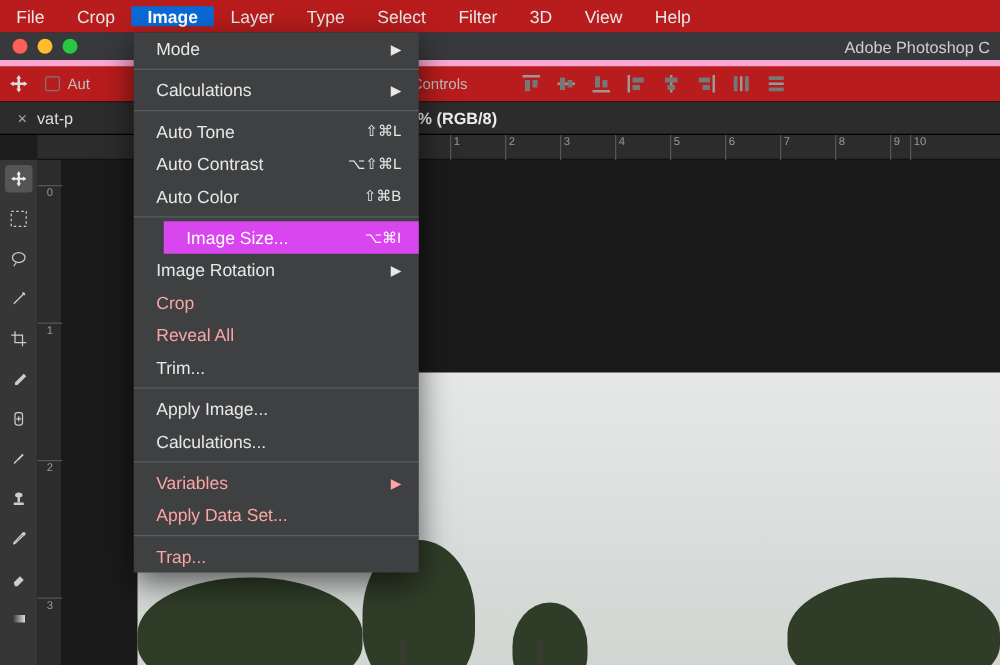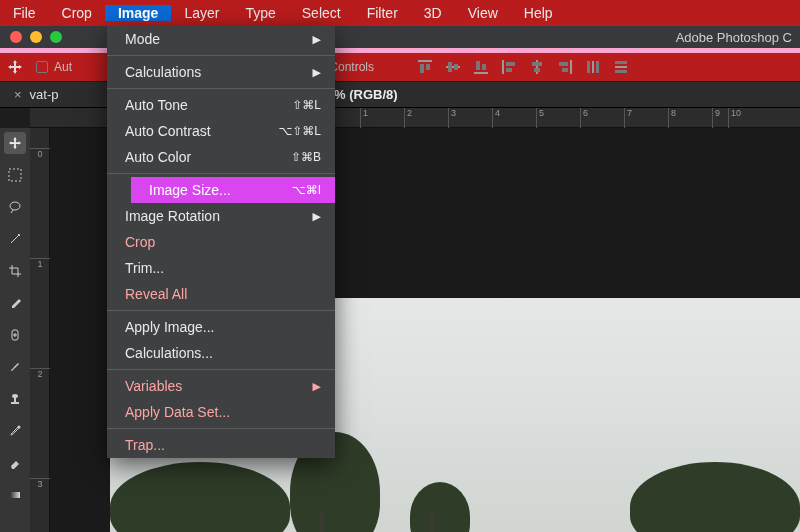--- a/index.html
+++ b/index.html
@@ -306,25 +306,25 @@
       <span>Image Size...</span>
       <span class="shortcut">⌥⌘I</span>
     </div>
     <div class="dd-item">
       <span>Image Rotation</span>
       <span class="dd-arrow">▶</span>
     </div>
     <div class="dd-item disabled">
       <span>Crop</span>
     </div>
+    <div class="dd-item disabled">
+      <span>Reveal All</span>
+    </div>
     <div class="dd-item">
       <span>Trim...</span>
-    </div>
-    <div class="dd-item disabled">
-      <span>Reveal All</span>
     </div>
     <div class="dd-sep"></div>
     <div class="dd-item">
       <span>Apply Image...</span>
     </div>
     <div class="dd-item">
       <span>Calculations...</span>
     </div>
     <div class="dd-sep"></div>
     <div class="dd-item disabled">

